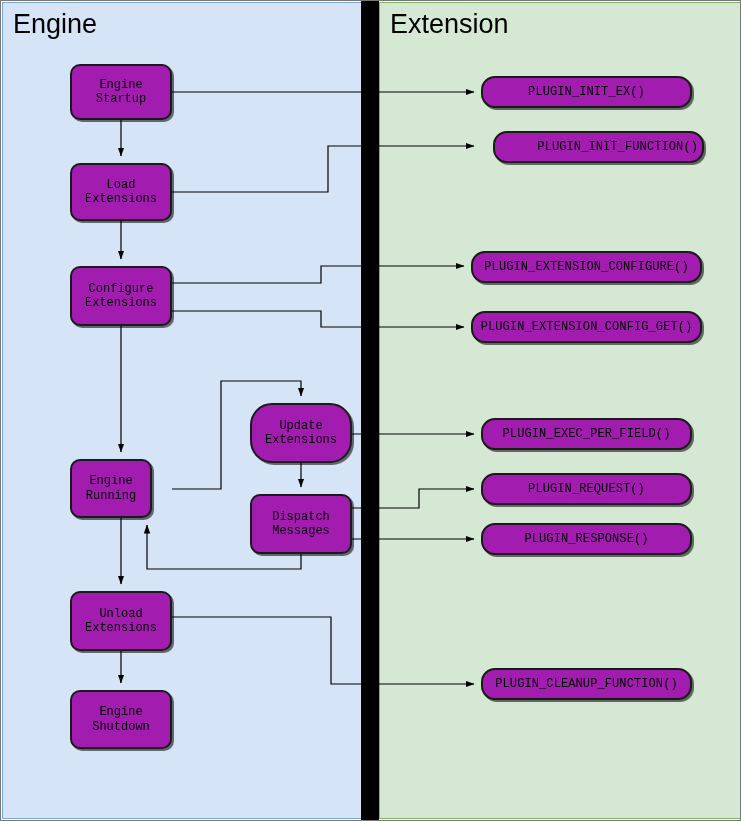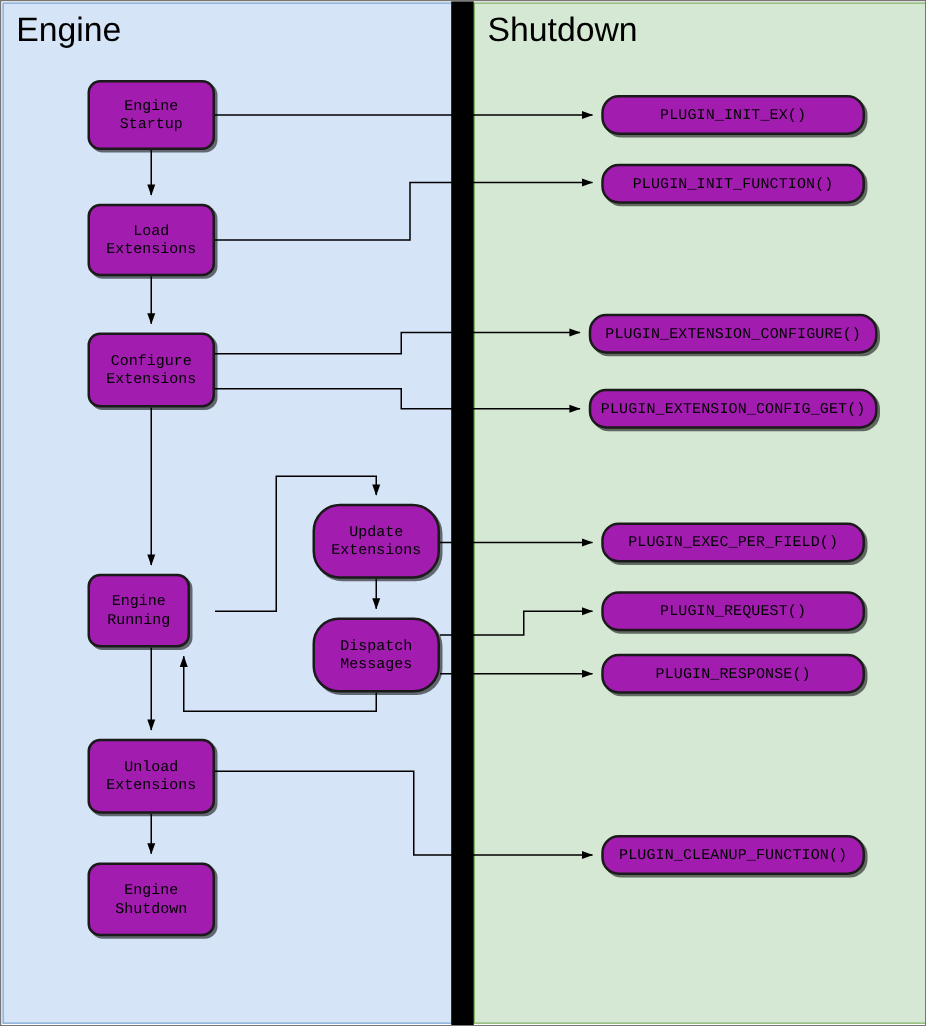--- a/index.html
+++ b/index.html
@@ -73,21 +73,21 @@
 </style>
 </head>
 <body>
 
 <div id="diagram-root" style="width: 741px; height: 821px; background: rgb(255, 255, 255);">
 
   <div class="lane" id="lane-engine" style="left: 1px; top: 1px; width: 360px; height: 817px; background: rgb(214, 228, 247); border: 1px solid rgb(126, 166, 212);"></div>
   <div class="lane" id="lane-extension" style="left: 378px; top: 1px; width: 362px; height: 817px; background: rgb(213, 232, 212); border: 1px solid rgb(130, 179, 102);"></div>
 
   <div class="lane-title" id="lane-title-engine" style="left: 12px; top: 10px;">Engine</div>
-  <div class="lane-title" id="lane-title-extension" style="left: 389px; top: 10px;">Shutdown</div>
+  <div class="lane-title" id="lane-title-extension" style="left: 389px; top: 10px;">Extension</div>
 
   <div class="divider" id="lane-divider" style="left: 360px; top: 0px; width: 18px; height: 821px; background: rgb(0, 0, 0);"></div>
 
   <svg class="edges" id="edge-layer" viewBox="0 0 741 821" xmlns="http://www.w3.org/2000/svg">
     <defs>
       <marker id="arrowhead" markerWidth="9" markerHeight="7" refX="8.5" refY="3.5" orient="auto" markerUnits="userSpaceOnUse">
         <polygon points="0,0.3 9,3.5 0,6.7" fill="#000000"></polygon>
       </marker>
     </defs>
     <g id="edge-group" fill="none" stroke="#000000" stroke-width="1.2">
@@ -119,35 +119,35 @@
       </div>
       <div class="node" style="left: 69px; top: 265px; width: 102px; height: 60px;">
         <span class="node-label">Configure Extensions</span>
       </div>
       <div class="node" style="left: 69px; top: 458px; width: 82px; height: 59px;">
         <span class="node-label">Engine Running</span>
       </div>
       <div class="node" style="left: 249px; top: 402px; width: 102px; height: 60px; border-radius: 22px;">
         <span class="node-label">Update Extensions</span>
       </div>
-      <div class="node" style="left: 249px; top: 493px; width: 102px; height: 60px; border-radius: 21px;">
+      <div class="node" style="left: 249px; top: 493px; width: 102px; height: 60px;">
         <span class="node-label">Dispatch Messages</span>
       </div>
       <div class="node" style="left: 69px; top: 590px; width: 102px; height: 60px; justify-content: center;">
         <span class="node-label">Unload Extensions</span>
       </div>
       <div class="node" style="left: 69px; top: 689px; width: 102px; height: 59px;">
         <span class="node-label">Engine Shutdown</span>
       </div>
     </div>
   <div id="extension-node-layer">
       <div class="node api" style="left: 480px; top: 75px; width: 211px; height: 32px;">
         <span class="node-label">PLUGIN_INIT_EX()</span>
       </div>
-      <div class="node api" style="left: 480px; top: 130px; width: 211px; height: 32px;">
+      <div class="node api" style="left: 492px; top: 130px; width: 211px; height: 32px; text-align: right;">
         <span class="node-label">PLUGIN_INIT_FUNCTION()</span>
       </div>
       <div class="node api" style="left: 470px; top: 250px; width: 231px; height: 32px;">
         <span class="node-label">PLUGIN_EXTENSION_CONFIGURE()</span>
       </div>
       <div class="node api" style="left: 470px; top: 310px; width: 231px; height: 32px;">
         <span class="node-label">PLUGIN_EXTENSION_CONFIG_GET()</span>
       </div>
       <div class="node api" style="left: 480px; top: 417px; width: 211px; height: 32px;">
         <span class="node-label">PLUGIN_EXEC_PER_FIELD()</span>

